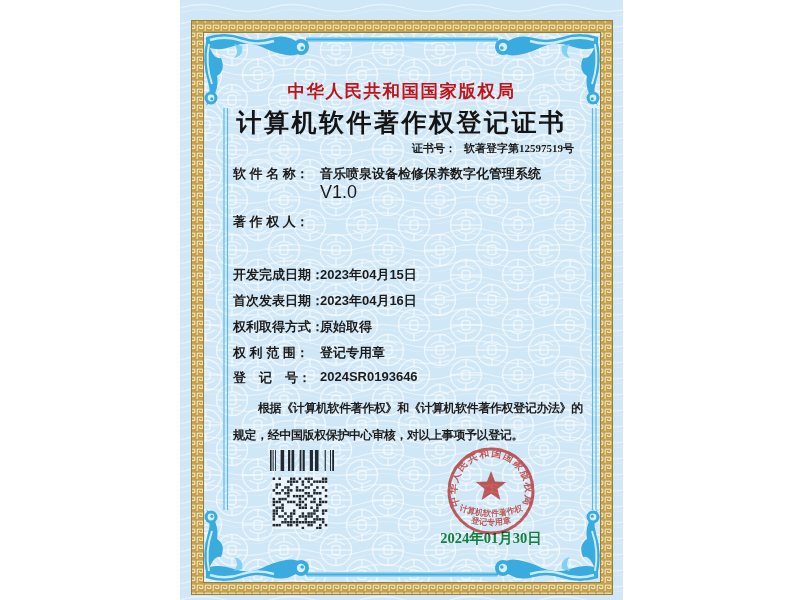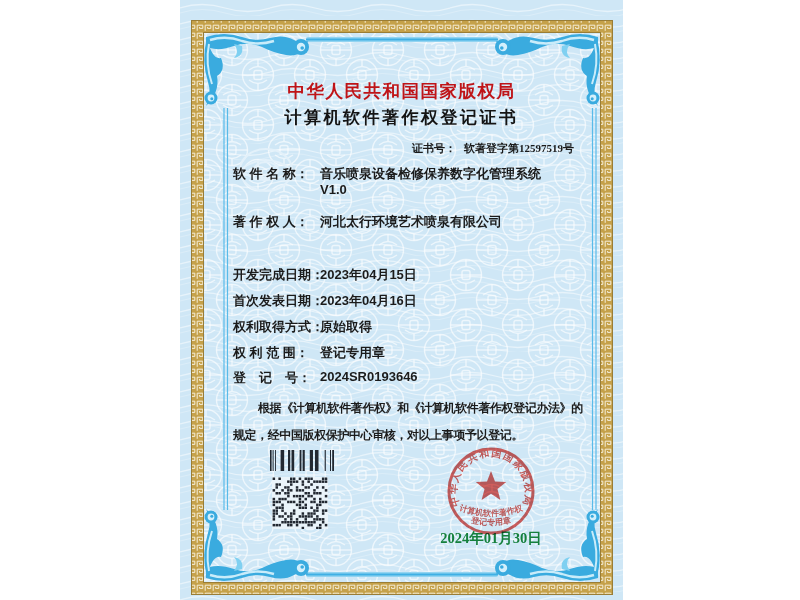--- a/index.html
+++ b/index.html
@@ -6,29 +6,29 @@
   body{width:800px;height:600px;background:#ffffff;overflow:hidden;
        font-family:"Liberation Sans",sans-serif;}
   .stage{position:relative;width:800px;height:524px;background:#ffffff;}
   .paper{position:absolute;left:180px;top:0;width:443px;height:600px;
          background:#cfe7f6;overflow:hidden;}
   .bg{position:absolute;left:0;top:0;}
   .issuer{position:absolute;left:0;top:79px;width:443px;text-align:center;
           color:#bf1418;font-size:17.5px;font-weight:bold;letter-spacing:1.5px;white-space:nowrap;}
   .cert-title{position:absolute;left:0;top:106px;width:443px;text-align:center;
           color:#141414;font-family:"Liberation Serif",serif;font-weight:900;
-          font-size:17px;letter-spacing:2.5px;white-space:nowrap;}
+          font-size:25px;letter-spacing:2.5px;white-space:nowrap;}
   .certno{position:absolute;right:49px;top:141px;display:flex;gap:8px;
           color:#1b1b1b;font-family:"Liberation Serif",serif;font-weight:bold;
           font-size:11px;white-space:nowrap;}
   .row{position:absolute;left:53px;display:flex;color:#1b1b1b;
        font-size:13px;font-weight:bold;white-space:nowrap;}
   .lbl{display:inline-block;width:87px;white-space:nowrap;}
   .val{white-space:nowrap;}
-  .val2{position:absolute;left:140px;top:182px;color:#1b1b1b;font-size:13px;font-weight:bold;}
+  .val2{position:absolute;left:140px;top:182px;color:#1b1b1b;font-size:18px;font-weight:normal;}
   .statement{position:absolute;left:53px;top:395px;width:365px;color:#1b1b1b;
        font-size:12px;font-weight:bold;line-height:27px;letter-spacing:-0.4px;}
   .st1{text-indent:25px;white-space:nowrap;}
   .st2{white-space:nowrap;font-family:Liberation Serif, serif;}
   .barcode{position:absolute;left:90px;top:450px;}
   .qr{position:absolute;left:92px;top:477px;}
   .seal{position:absolute;left:256px;top:436px;mix-blend-mode:multiply;opacity:.93;}
   .seal text{font-weight:bold;fill:#dc5550;}
   .date{position:absolute;left:251px;top:529px;width:120px;text-align:center;
         color:#15803d;font-family:"Liberation Serif",serif;font-weight:bold;
@@ -130,21 +130,20 @@
     </div>
 
     <div class="row" style="top:165px">
       <span class="lbl">软 件 名 称：</span>
       <span class="val">音乐喷泉设备检修保养数字化管理系统</span>
     </div>
     <div class="val2">V1.0</div>
 
     <div class="row" style="top:213px">
       <span class="lbl">著 作 权 人：</span>
-      <span class="val">河北太行环境艺术喷泉有限公司</span>
     </div>
 
     <div class="row" style="top:266px">
       <span class="lbl">开发完成日期：</span>
       <span class="val">2023年04月15日</span>
     </div>
 
     <div class="row" style="top:292px">
       <span class="lbl">首次发表日期：</span>
       <span class="val">2023年04月16日</span>

